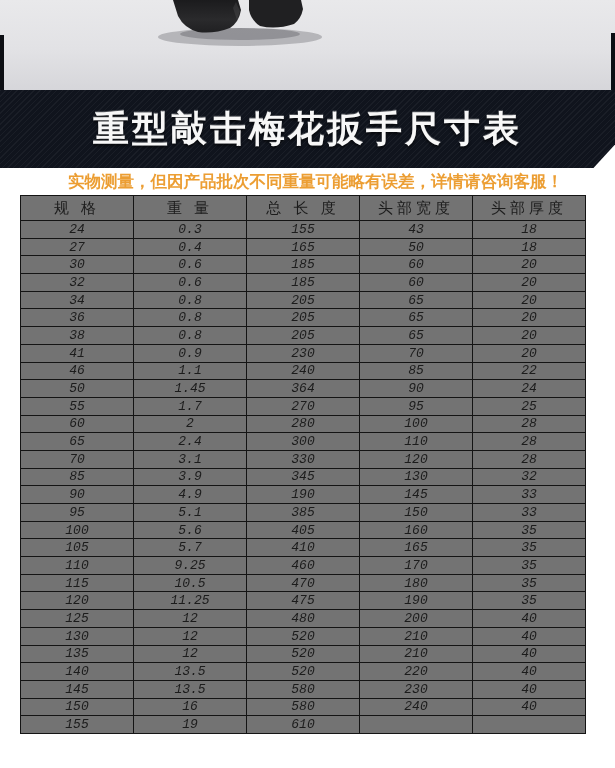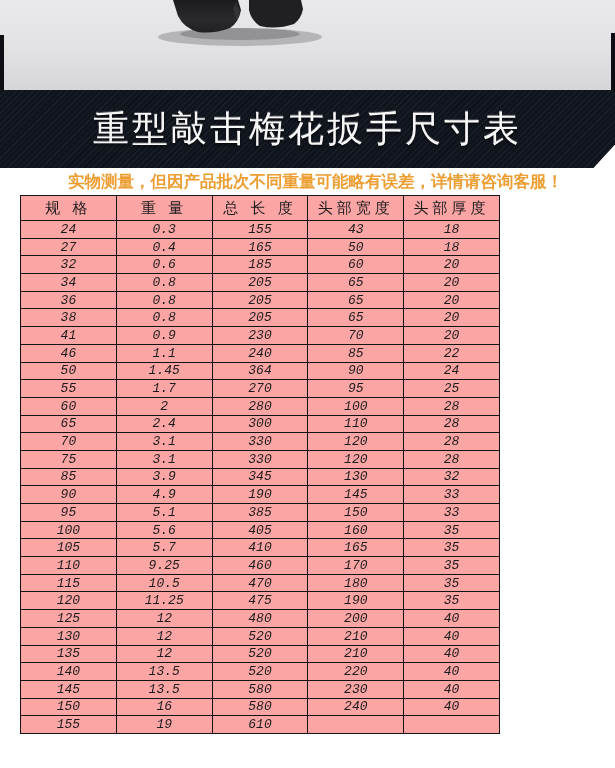--- a/index.html
+++ b/index.html
@@ -19,39 +19,39 @@
   
   .banner{
     position:absolute;left:0;top:90px;width:615px;height:78px;
     background-color:#10141d;
     background-image:repeating-linear-gradient(135deg,rgba(255,255,255,0.045) 0 1px,transparent 1px 4px);
     clip-path:polygon(0 0,100% 0,100% 70%,96.5% 100%,0 100%);
     display:flex;align-items:center;justify-content:center;
   }
   .banner-title{
     font-family:"Liberation Serif","DejaVu Serif",serif;
-    font-weight:normal;font-size:36px;letter-spacing:3px;color:#f7f7f7;
+    font-weight:bold;font-size:36px;letter-spacing:3px;color:#f7f7f7;
     text-shadow:0 2px 3px rgba(0,0,0,0.65), 0 -1px 0 rgba(255,255,255,0.25);
     white-space:nowrap;
   }
 
   
   .notice{
     position:absolute;left:8px;top:168px;width:615px;height:27px;background:#ffffff;
     display:flex;align-items:center;justify-content:center;
   }
   .notice-text{
     font-family:"Liberation Serif","DejaVu Serif",serif;
     font-weight:bold;font-size:16.5px;color:#ec9e33;white-space:nowrap;
   }
 
   
   .size-table{
-    position:absolute;left:20px;top:195px;width:480px;
-    border-collapse:collapse;table-layout:fixed;background:#fca5a5;
+    position:absolute;left:20px;top:195px;width:566px;
+    border-collapse:collapse;table-layout:fixed;background:#737373;
   }
   .size-table col{width:20%;}
   .size-table th,.size-table td{
     border:1.5px solid #141414;text-align:center;vertical-align:middle;
     padding:0;overflow:hidden;white-space:nowrap;color:#1c1c1c;
   }
   .size-table thead tr{height:25px;}
   .size-table th{
     font-family:"Liberation Sans","DejaVu Sans",sans-serif;
     font-weight:400;font-size:15px;letter-spacing:4px;
@@ -120,20 +120,27 @@
           <td>18</td>
         </tr>
         <tr>
           <td>27</td>
           <td>0.4</td>
           <td>165</td>
           <td>50</td>
           <td>18</td>
         </tr>
         <tr>
+          <td>30</td>
+          <td>0.6</td>
+          <td>185</td>
+          <td>60</td>
+          <td>20</td>
+        </tr>
+        <tr>
           <td>32</td>
           <td>0.6</td>
           <td>185</td>
           <td>60</td>
           <td>20</td>
         </tr>
         <tr>
           <td>34</td>
           <td>0.8</td>
           <td>205</td>
@@ -197,27 +204,20 @@
           <td>28</td>
         </tr>
         <tr>
           <td>70</td>
           <td>3.1</td>
           <td>330</td>
           <td>120</td>
           <td>28</td>
         </tr>
         <tr>
-          <td>75</td>
-          <td>3.1</td>
-          <td>330</td>
-          <td>120</td>
-          <td>28</td>
-        </tr>
-        <tr>
           <td>85</td>
           <td>3.9</td>
           <td>345</td>
           <td>130</td>
           <td>32</td>
         </tr>
         <tr>
           <td>90</td>
           <td>4.9</td>
           <td>190</td>

